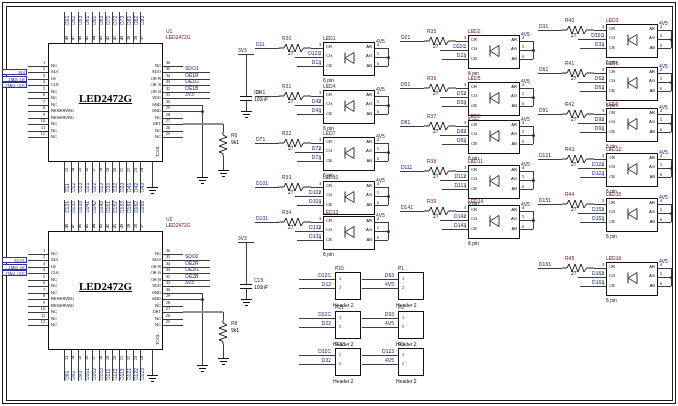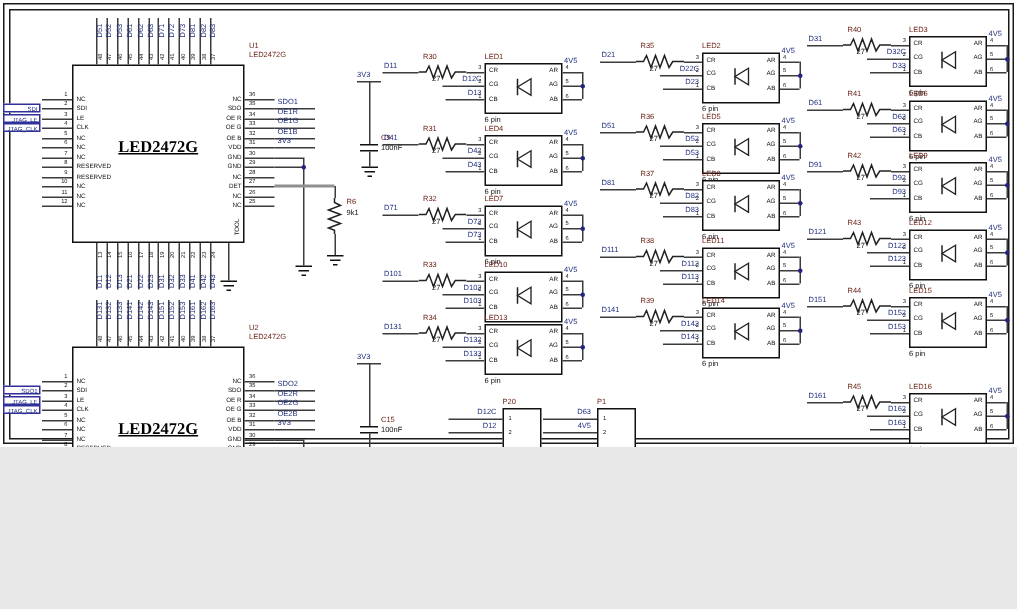--- a/index.html
+++ b/index.html
@@ -1,17 +1,17 @@
 <!DOCTYPE html>
 <html><head>
 <meta charset="utf-8">
 <title>Schematic</title>
 <style>
   html,body{margin:0;padding:0;background:#e8e8e8;}
-  .page{position:relative;width:678px;height:298px;background:#fff;overflow:hidden;
+  .page{position:relative;width:678px;height:406px;background:#fff;overflow:hidden;
         font-family:"Liberation Sans",sans-serif;color:#111;text-decoration:underline;}
   .border-outer{position:absolute;inset:2px;border:1.6px solid #1a1a1a;pointer-events:none;}
   .border-inner{position:absolute;inset:5.5px;border:0.8px solid #1a1a1a;pointer-events:none;}
   #schematic{position:absolute;inset:0;}
   #schematic div{position:absolute;box-sizing:border-box;}
   .w{background:#3c3c3c;height:1px;}
   .vw{background:#3c3c3c;width:1px;}
   .gw{background:#8f8f8f;}
   .gl{background:#111;}
   .plate{background:#111;}

